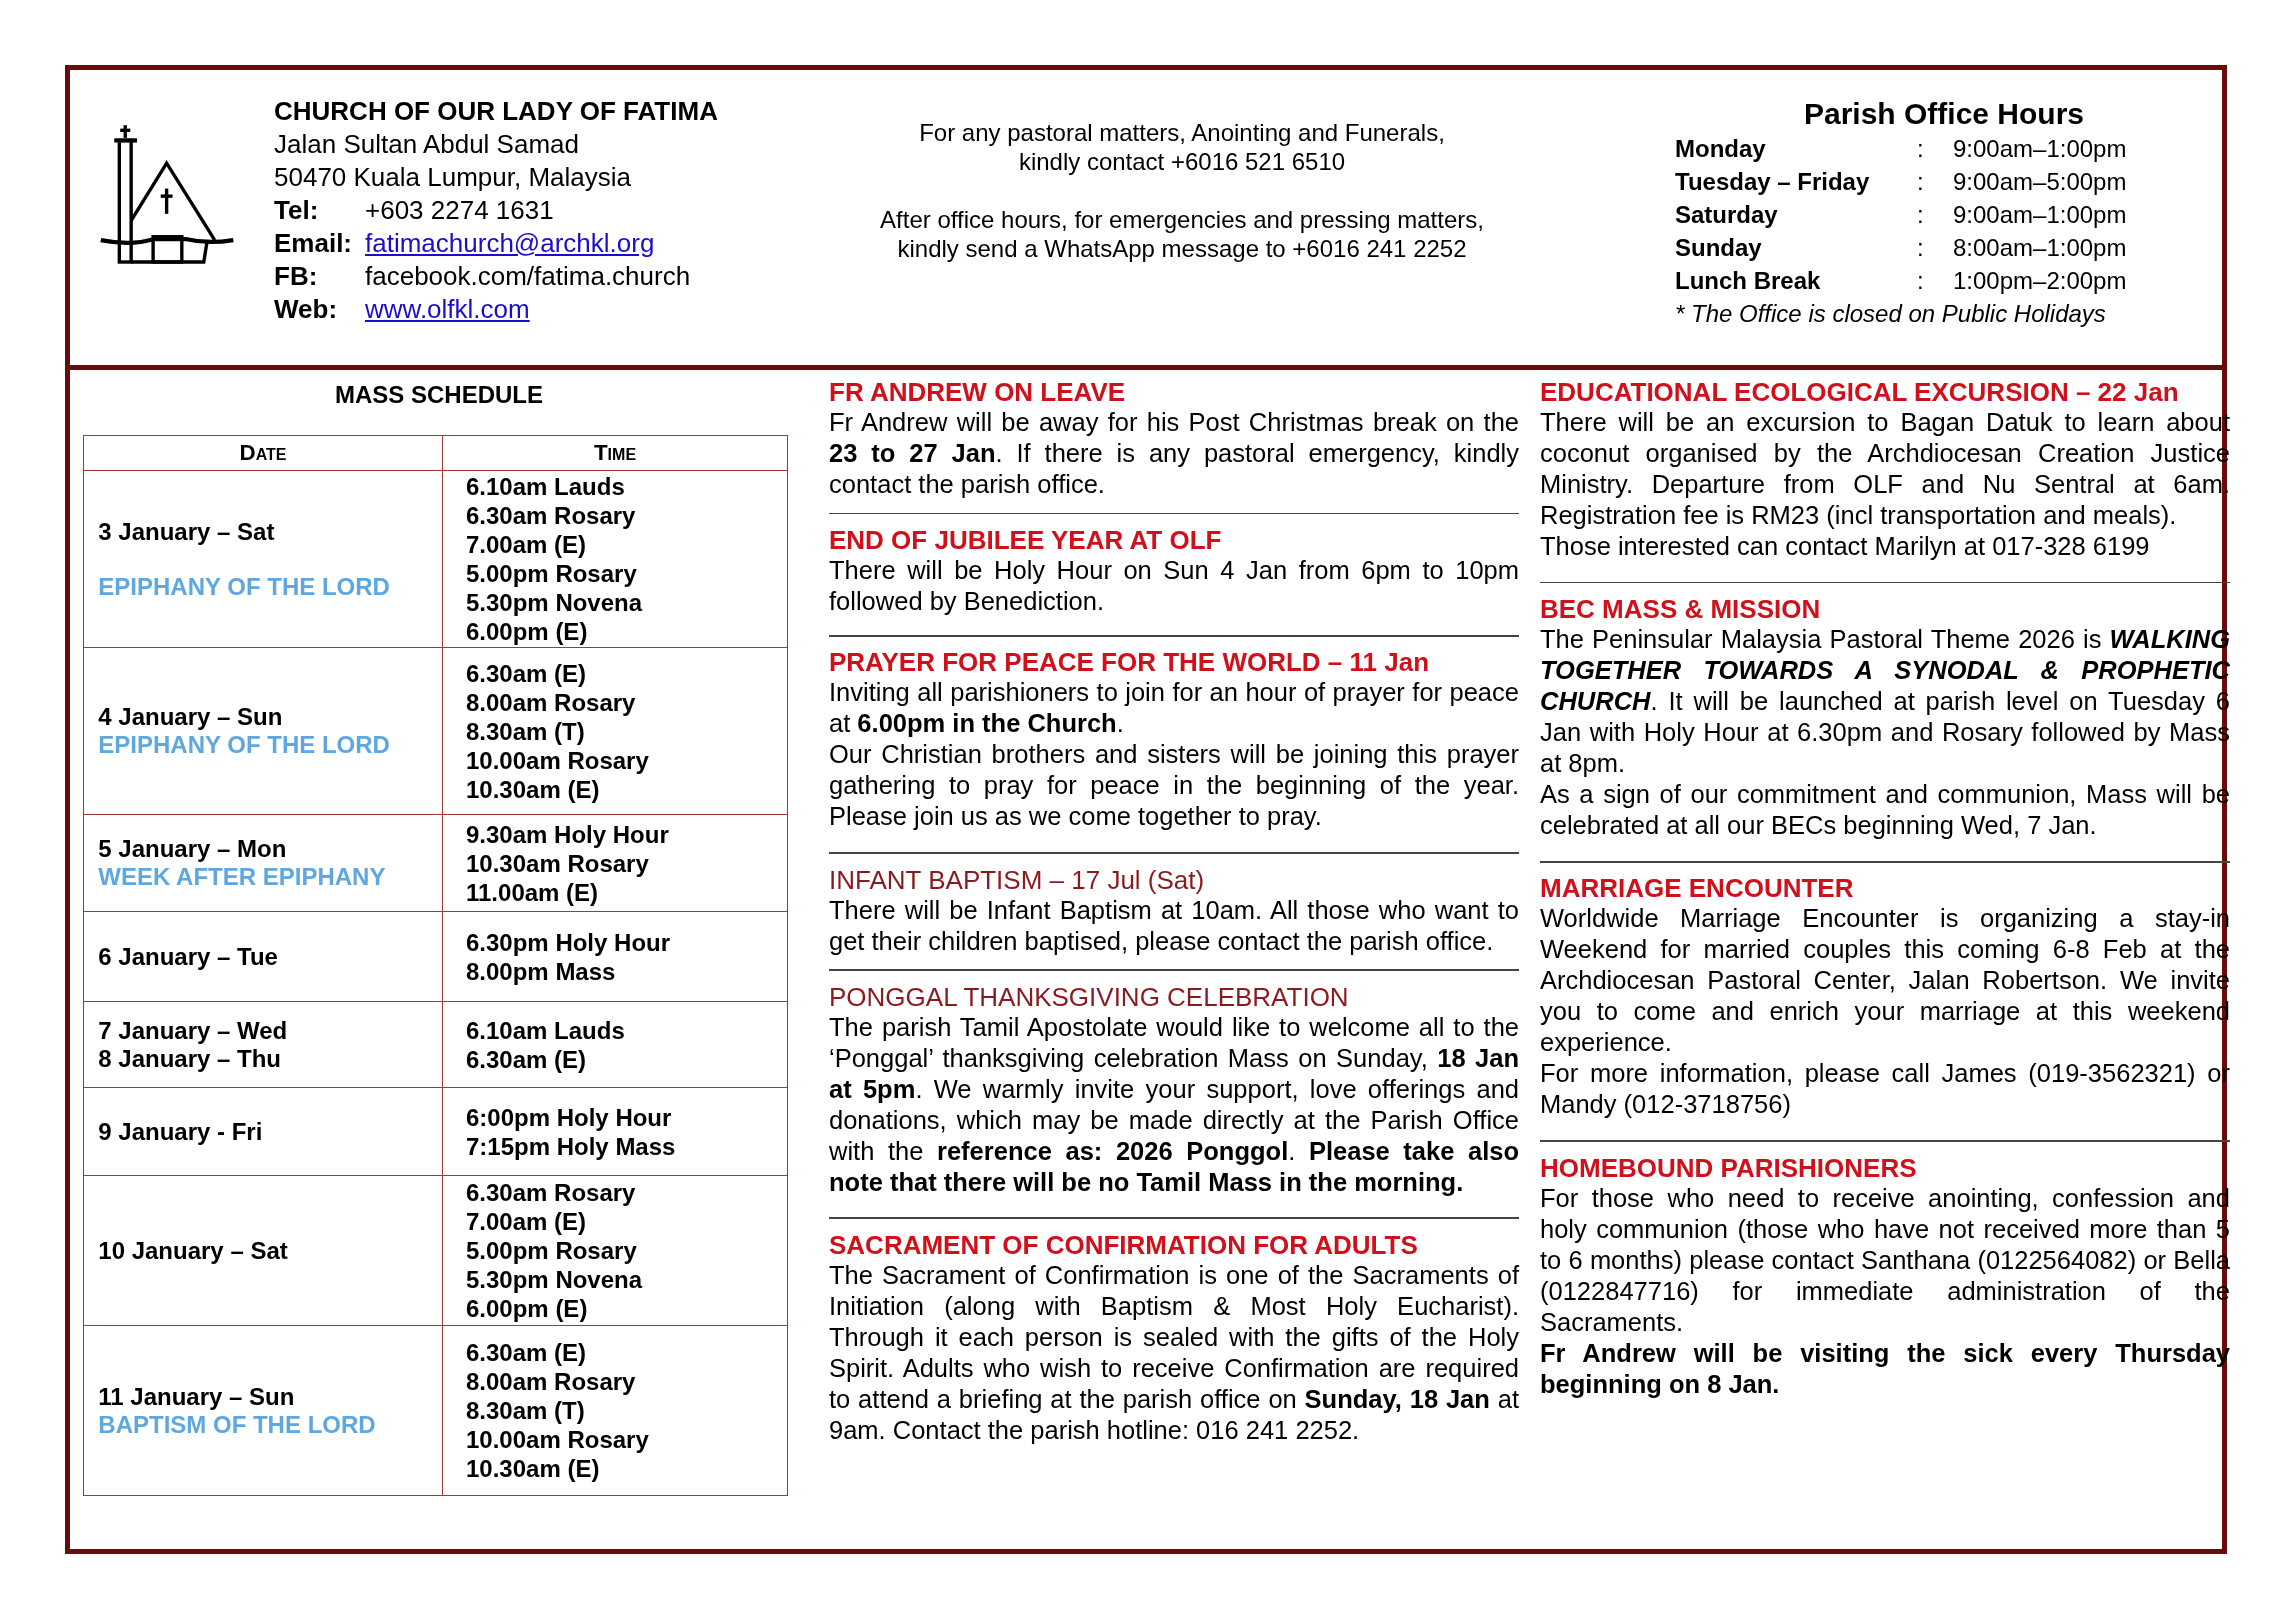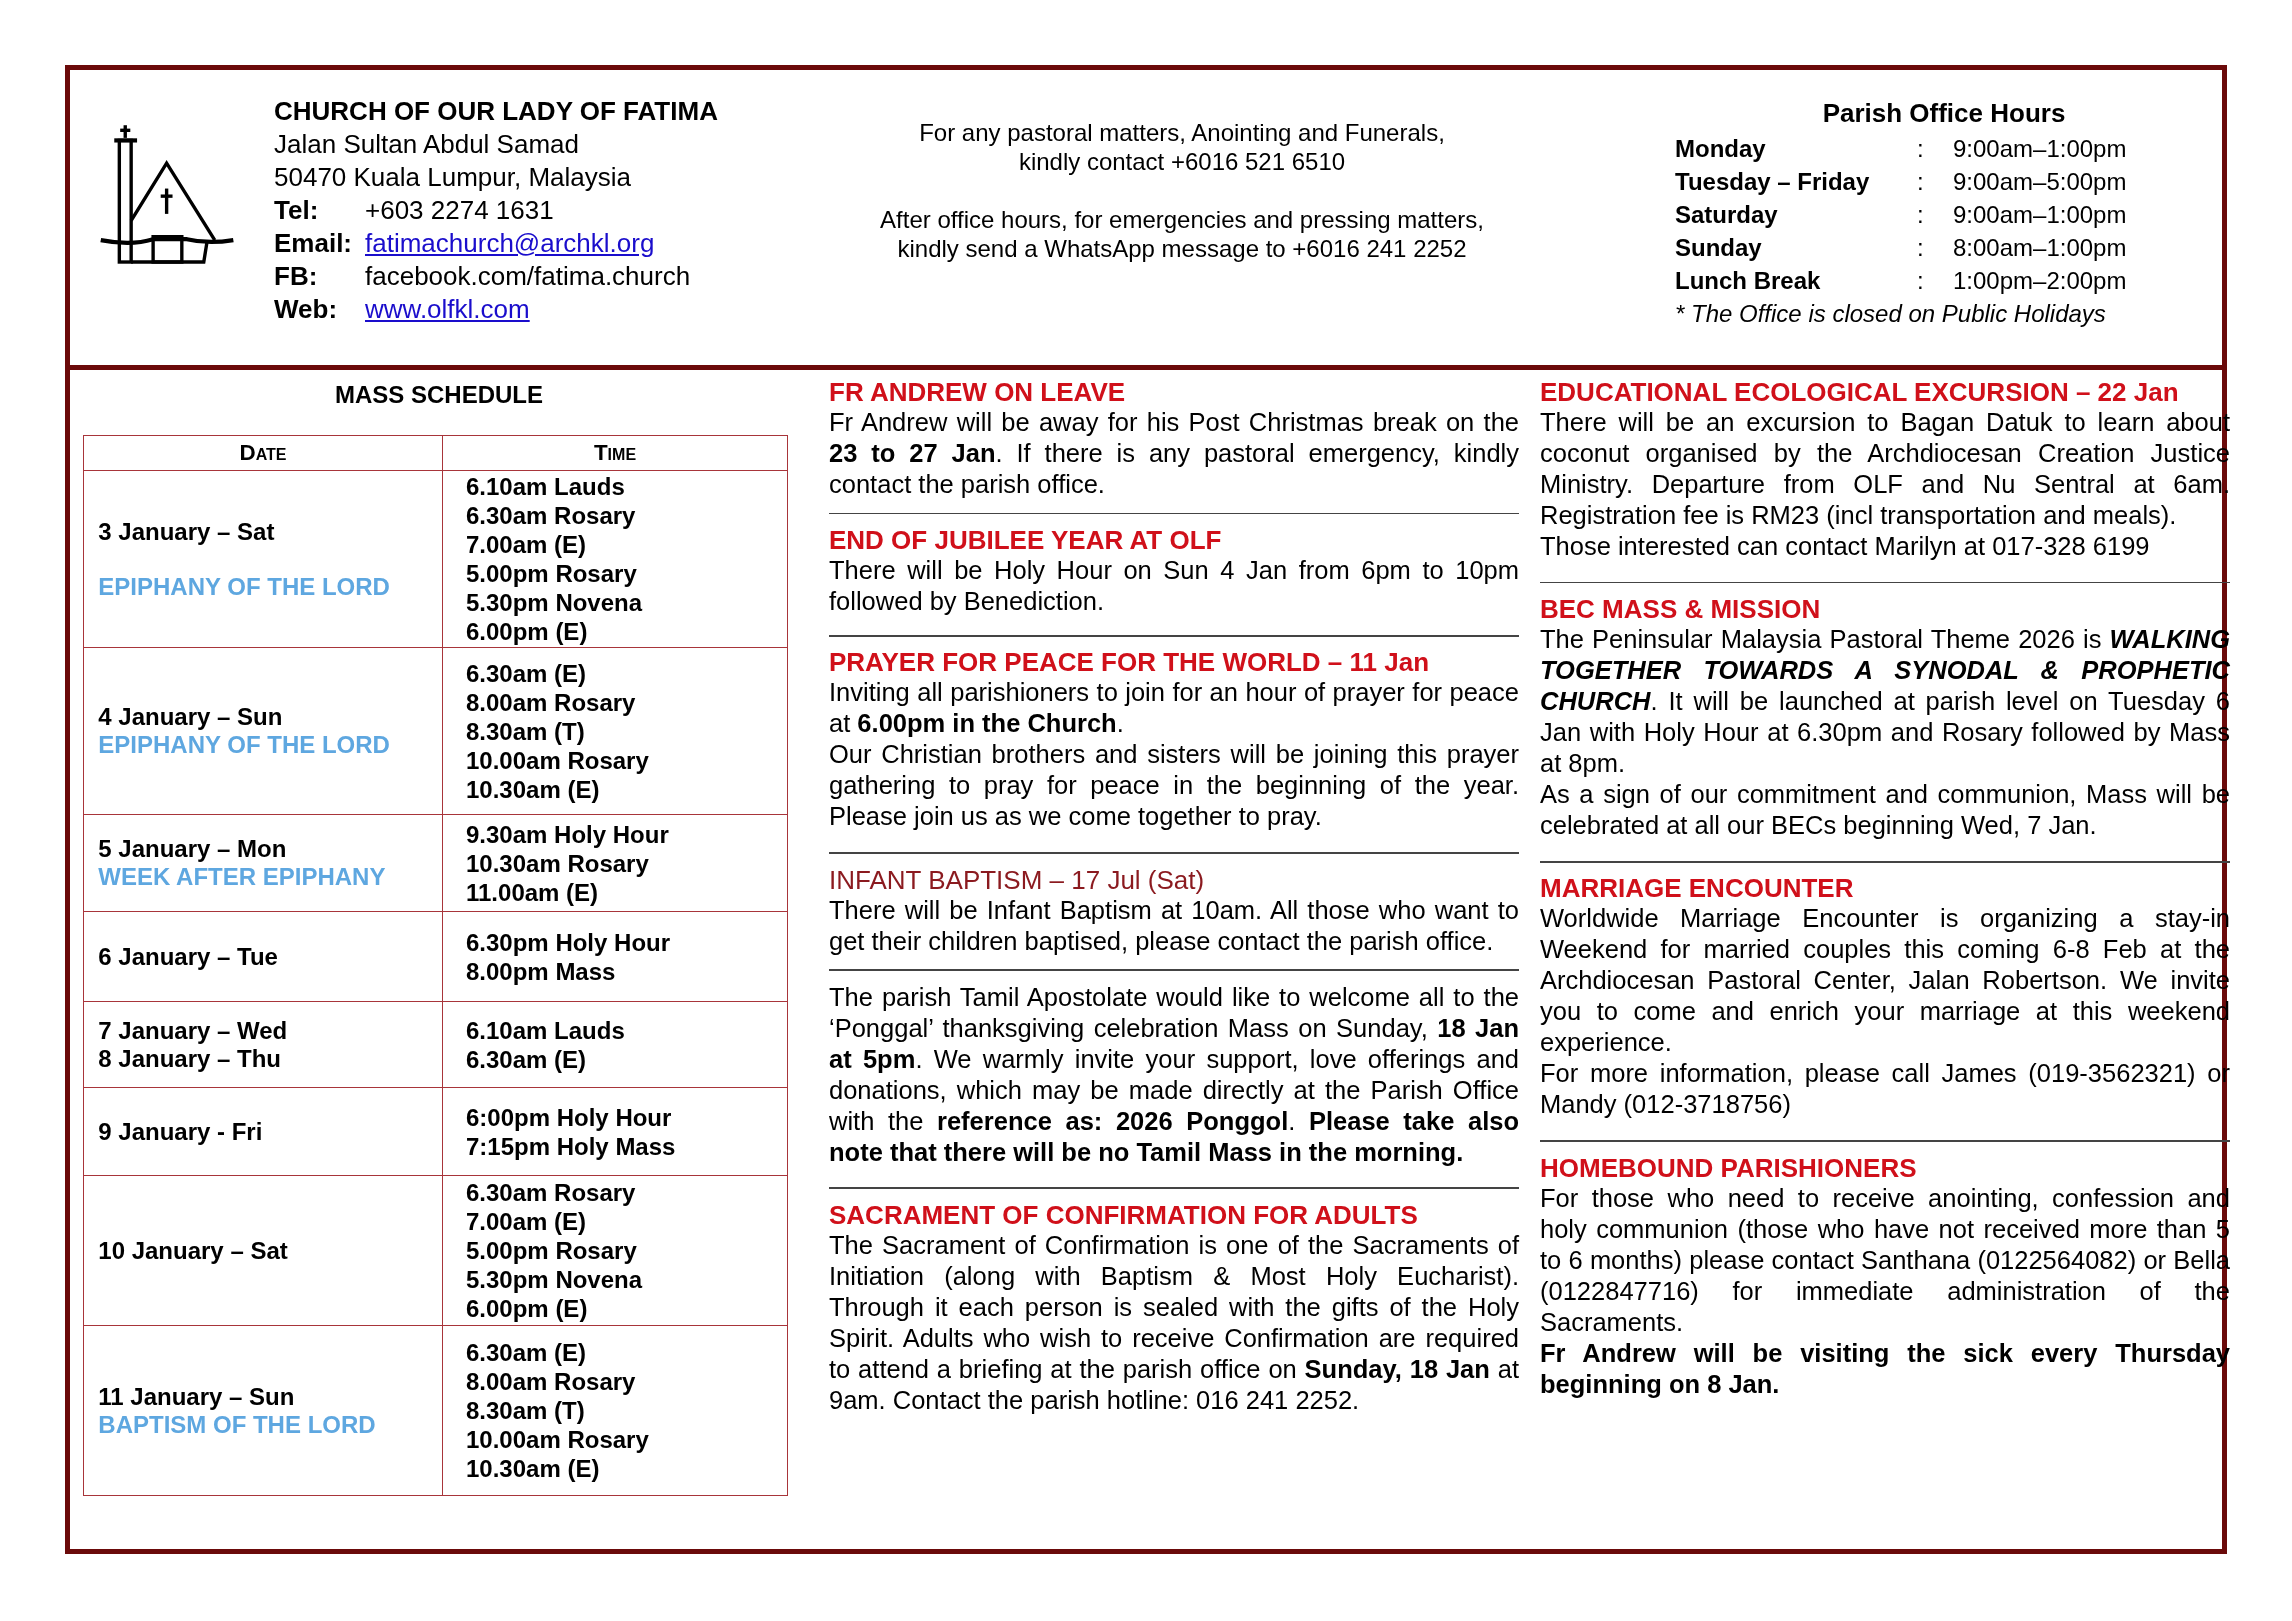--- a/index.html
+++ b/index.html
@@ -18,21 +18,21 @@
   .logo { position: absolute; left: 94px; top: 121px; width: 152px; height: 152px; }
   .church-info { position: absolute; left: 274px; top: 95px; font-size: 26px; line-height: 33px; width: 466px; }
   .church-info .name { font-weight: bold; }
   .church-info .row { display: flex; }
   .church-info .lbl { font-weight: bold; width: 91px; flex: none; }
   .church-info a { color: #1a0dcc; text-decoration: underline; }
   .admin { position: absolute; left: 779px; top: 118px; width: 806px; text-align: center; font-size: 24px; line-height: 29px; }
   .admin .title { font-weight: bold; font-size: 26px; margin-bottom: 1.8px; }
   .admin .gap { height: 29px; }
   .hours { position: absolute; left: 1675px; top: 97px; width: 502px; font-size: 24px; line-height: 33px; }
-  .hours .title { font-weight: bold; font-size: 26px; text-align: center; margin-left: 36px; margin-bottom: 1.8px; }
+  .hours .title { font-weight: bold; font-size: 30px; text-align: center; margin-left: 36px; margin-bottom: 1.8px; }
   .hours .row { display: flex; }
   .hours .day { font-weight: bold; width: 242px; flex: none; }
   .hours .colon { width: 36px; flex: none; }
   .hours .note { font-style: italic; }
 
   
   .ms-title { position: absolute; left: 72px; top: 381px; width: 734px; text-align: center; font-weight: bold; font-size: 24px; }
   table.ms {
     position: absolute; left: 83px; top: 435px; width: 705px; border-collapse: collapse;
     font-size: 24px;
@@ -259,20 +259,21 @@
       <h3>PRAYER FOR PEACE FOR THE WORLD – 11 Jan</h3>
       <p><span>Inviting all parishioners to join for an hour of prayer for peace at </span><b>6.00pm in the Church</b><span>.</span><br><span>Our Christian brothers and sisters will be joining this prayer gathering to pray for peace in the beginning of the year. Please join us as we come together to pray.</span></p>
     </div>
     <div class="sep" style="margin-top: 19.7px; margin-bottom: 10.7px;"></div>
     <div>
       <h3 class="dark">INFANT BAPTISM – 17 Jul (Sat)</h3>
       <p><span>There will be Infant Baptism at 10am. All those who want to get their children baptised, please contact the parish office.</span></p>
     </div>
     <div class="sep" style="margin-top: 12.5px; margin-bottom: 10.7px;"></div>
     <div>
+      <h3 class="dark">PONGGAL THANKSGIVING CELEBRATION</h3>
       <p><span>The parish Tamil Apostolate would like to welcome all to the ‘Ponggal’ thanksgiving celebration Mass on Sunday, </span><b>18 Jan at 5pm</b><span>. We warmly invite your support, love offerings and donations, which may be made directly at the Parish Office with the </span><b>reference as: 2026 Ponggol</b><span>. </span><b>Please take also note that there will be no Tamil Mass in the morning.</b></p>
     </div>
     <div class="sep" style="margin-top: 19.7px; margin-bottom: 10.7px;"></div>
     <div>
       <h3>SACRAMENT OF CONFIRMATION FOR ADULTS</h3>
       <p><span>The Sacrament of Confirmation is one of the Sacraments of Initiation (along with Baptism &amp; Most Holy Eucharist). Through it each person is sealed with the gifts of the Holy Spirit. Adults who wish to receive Confirmation are required to attend a briefing at the parish office on </span><b>Sunday, 18 Jan</b><span> at 9am. Contact the parish hotline: 016 241 2252.</span></p>
     </div>
   </div>
 <div class="col right news" id="news-right">
     <div>

